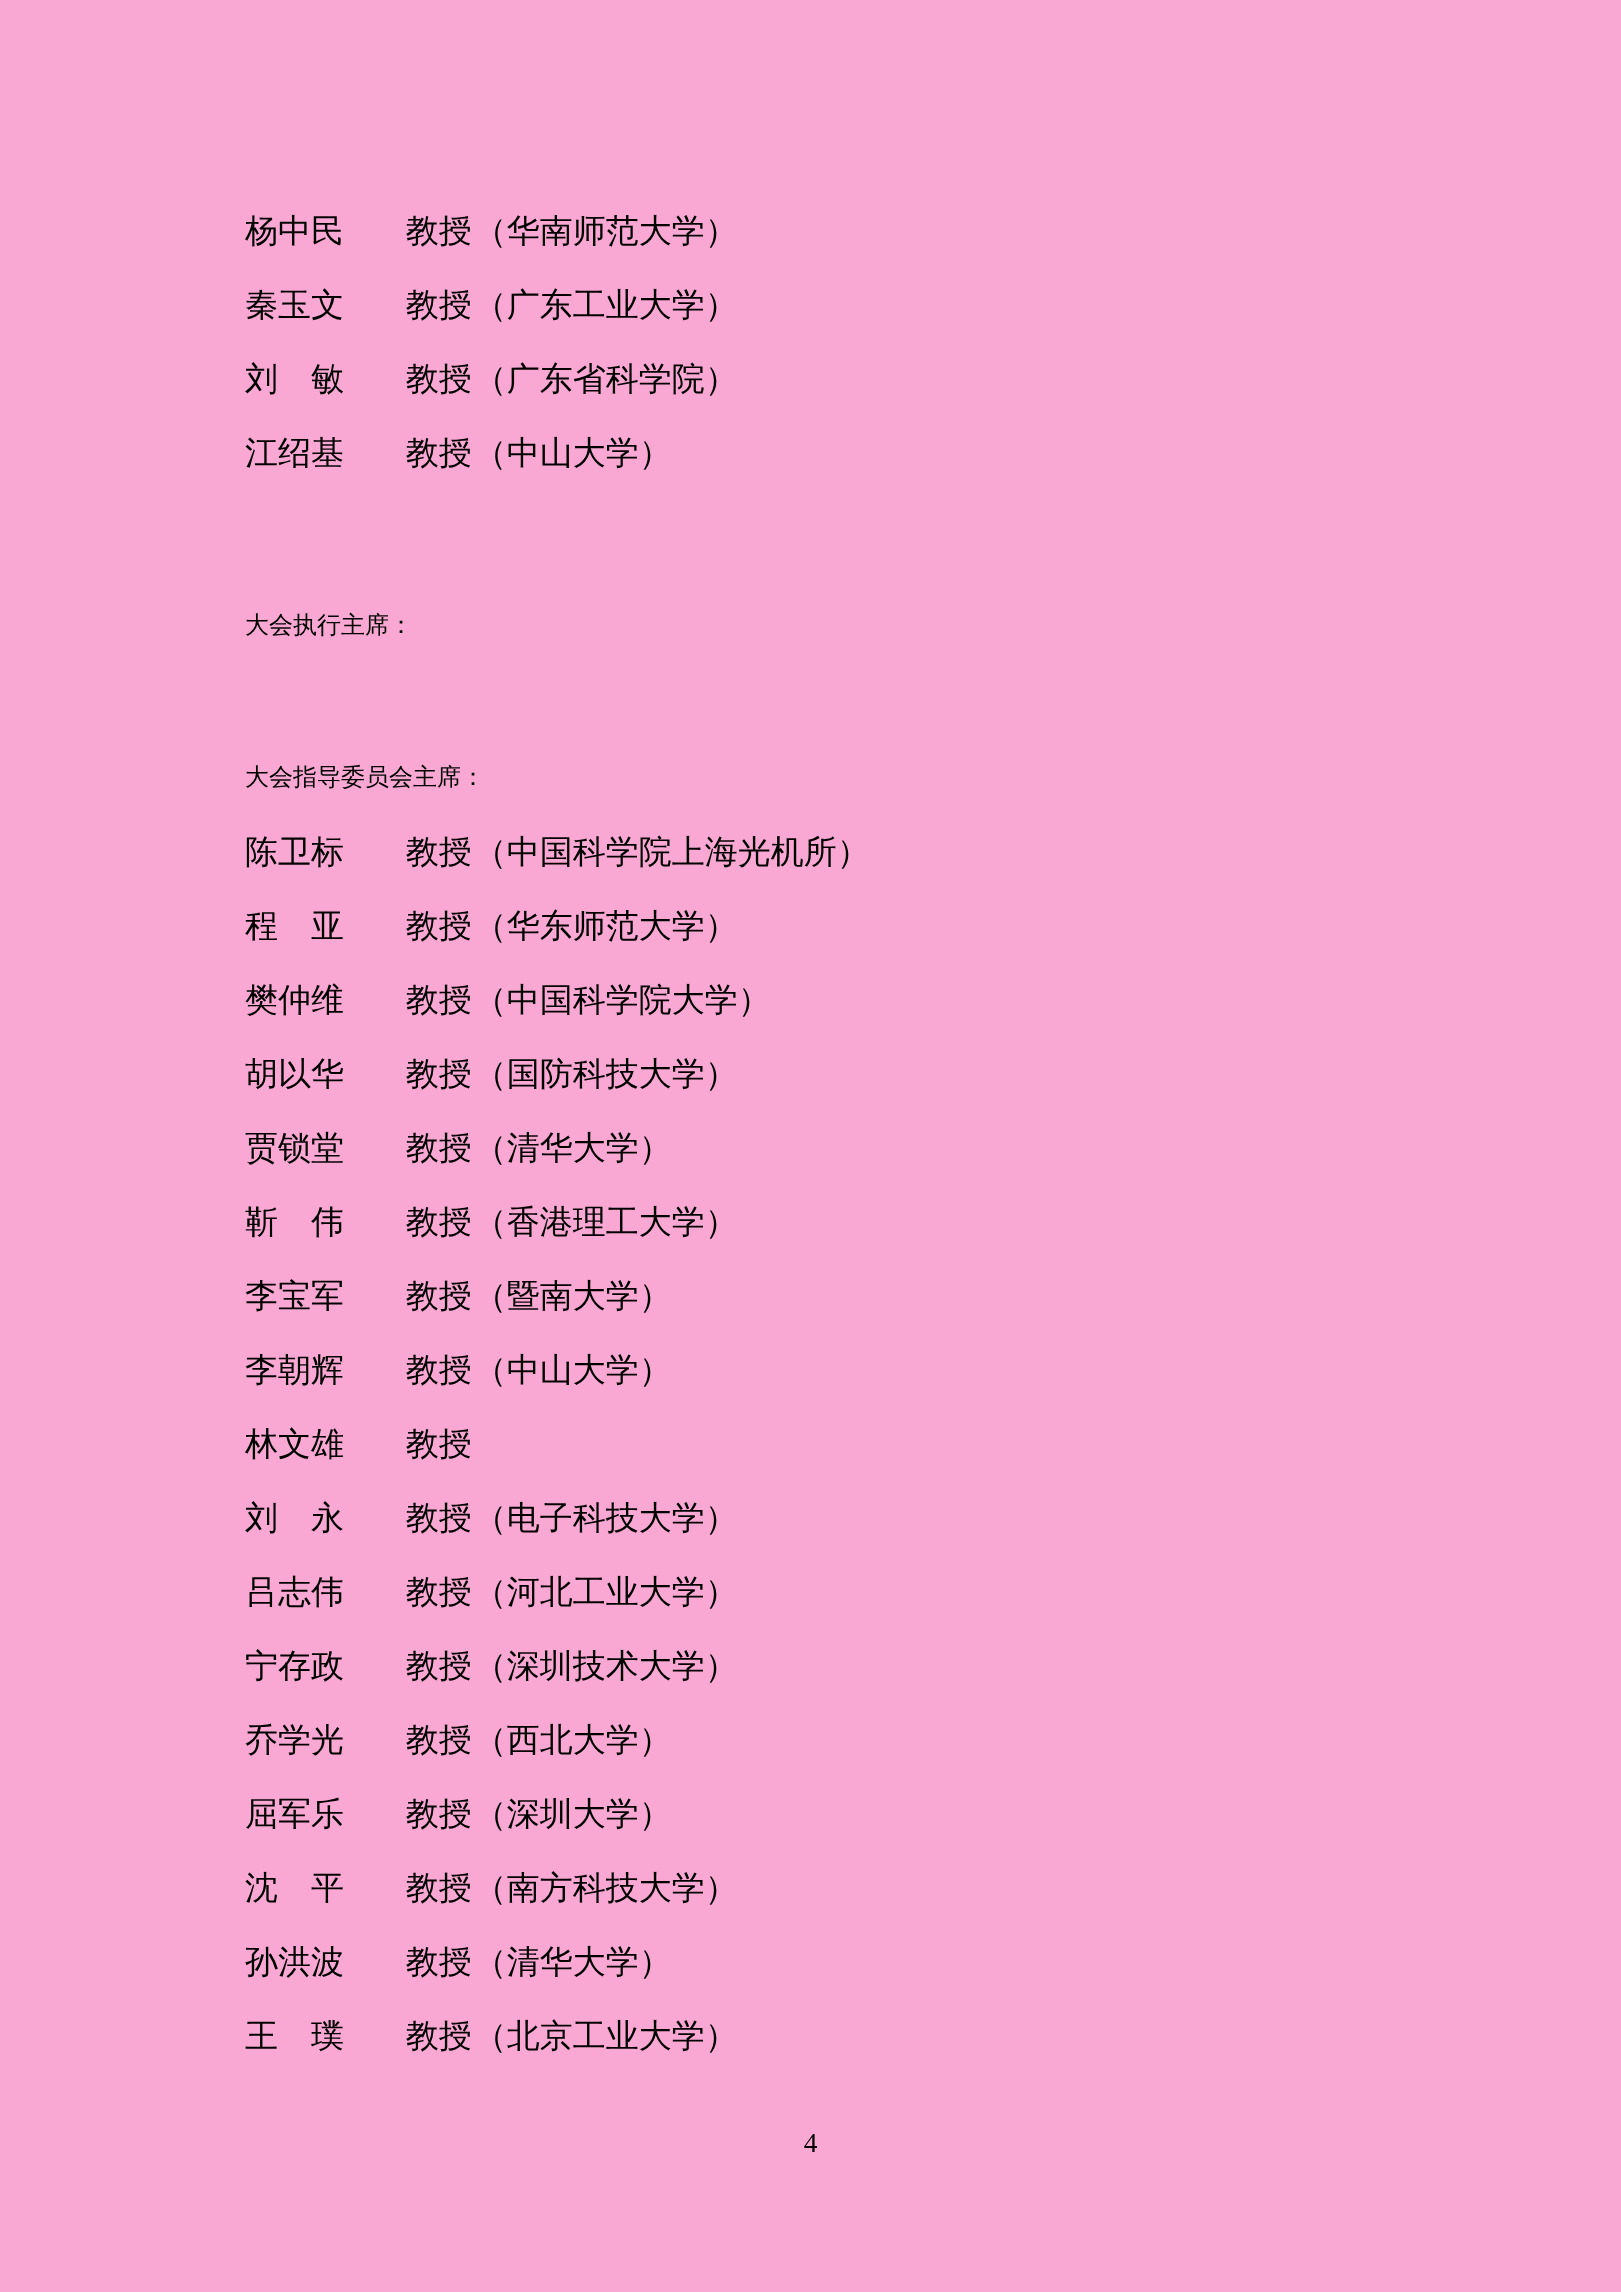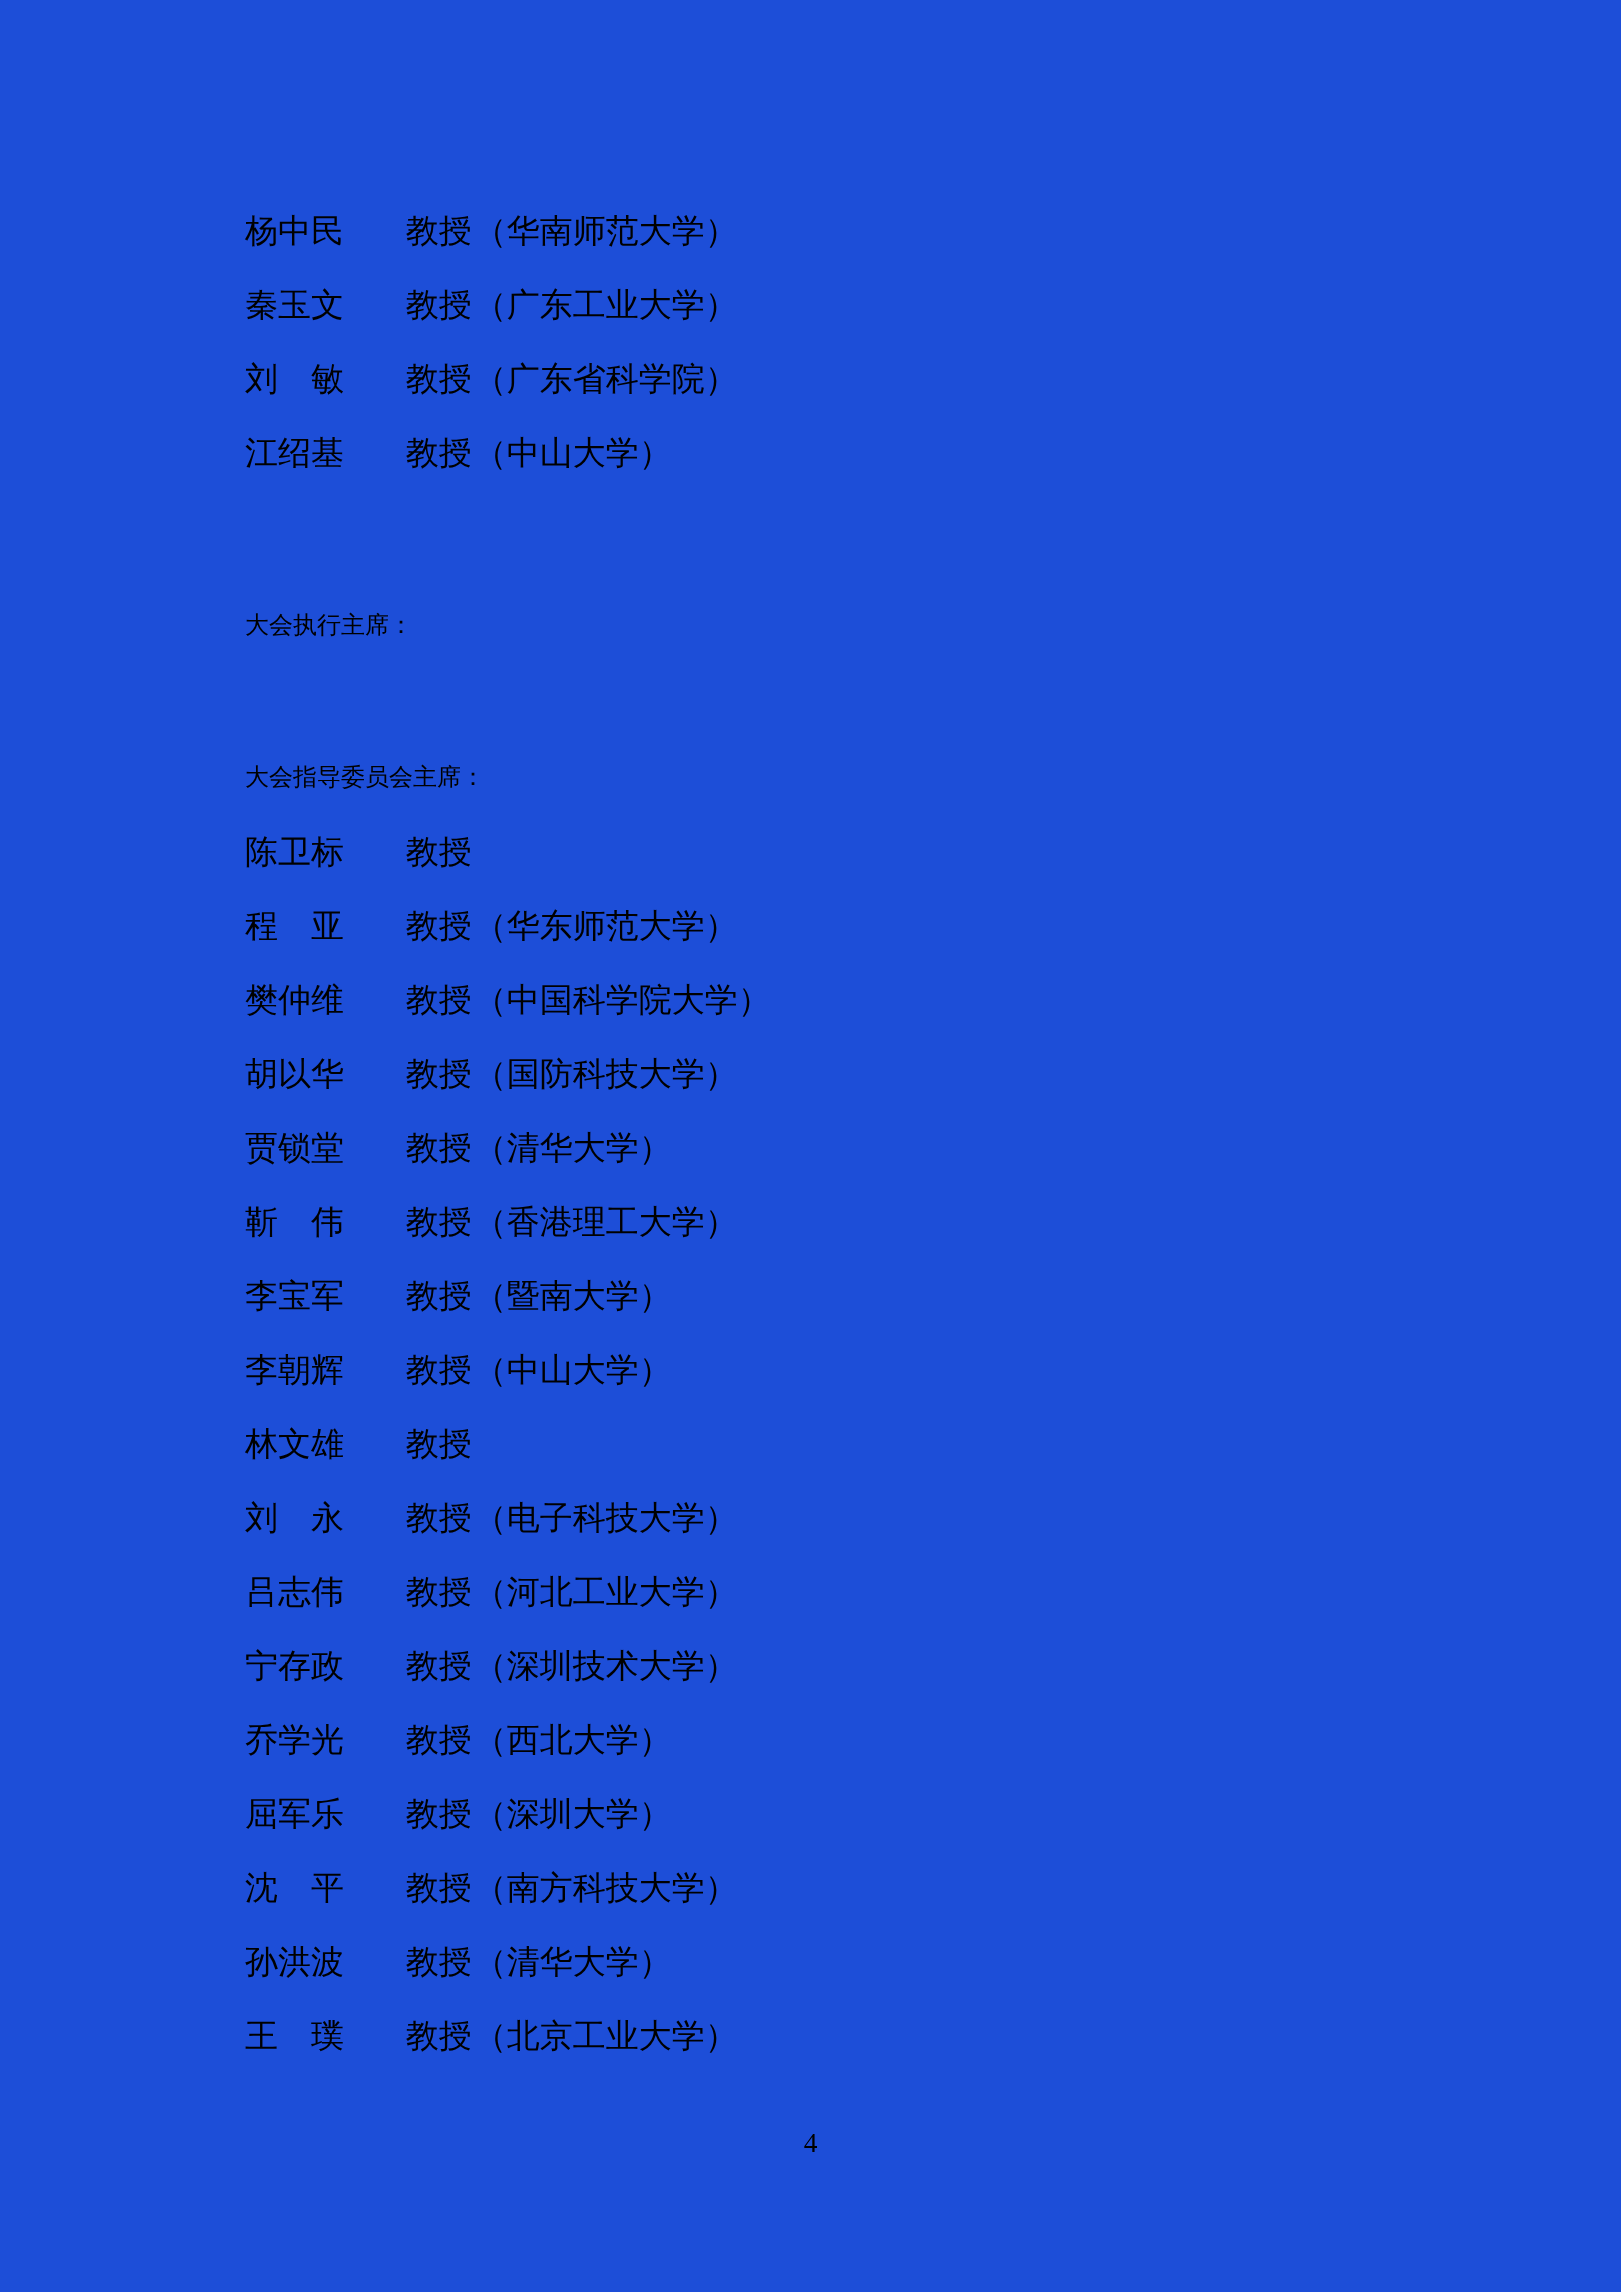--- a/index.html
+++ b/index.html
@@ -4,21 +4,21 @@
 <style>
   html, body {
     margin: 0;
     padding: 0;
     background: #ffffff;
   }
   .page {
     position: relative;
     width: 1621px;
     height: 2293px;
-    background: #1d4ed8;
+    background: #f9a8d4;
     color: #000000;
     font-family: "Liberation Serif", "DejaVu Serif", serif;
     overflow: hidden;
   }
   .block {
     position: absolute;
     left: 245px;
   }
   .member-row {
     height: 74px;
@@ -84,21 +84,21 @@
     <div class="member-row">
       <span class="member-name">江绍基</span><span class="member-title">教授</span><span class="member-affiliation">（中山大学）</span>
     </div>
   </div>
 
   <h2 class="section-heading" style="top:586px;">大会执行主席：</h2>
 
   <h2 class="section-heading" style="top:738px;text-align:center;">大会指导委员会主席：</h2>
   <div class="block" style="top:815px;">
     <div class="member-row">
-      <span class="member-name">陈卫标</span><span class="member-title">教授</span>
+      <span class="member-name">陈卫标</span><span class="member-title">教授</span><span class="member-affiliation">（中国科学院上海光机所）</span>
     </div>
     <div class="member-row">
       <span class="member-name">程　亚</span><span class="member-title">教授</span><span class="member-affiliation">（华东师范大学）</span>
     </div>
     <div class="member-row">
       <span class="member-name">樊仲维</span><span class="member-title">教授</span><span class="member-affiliation">（中国科学院大学）</span>
     </div>
     <div class="member-row">
       <span class="member-name">胡以华</span><span class="member-title">教授</span><span class="member-affiliation">（国防科技大学）</span>
     </div>

